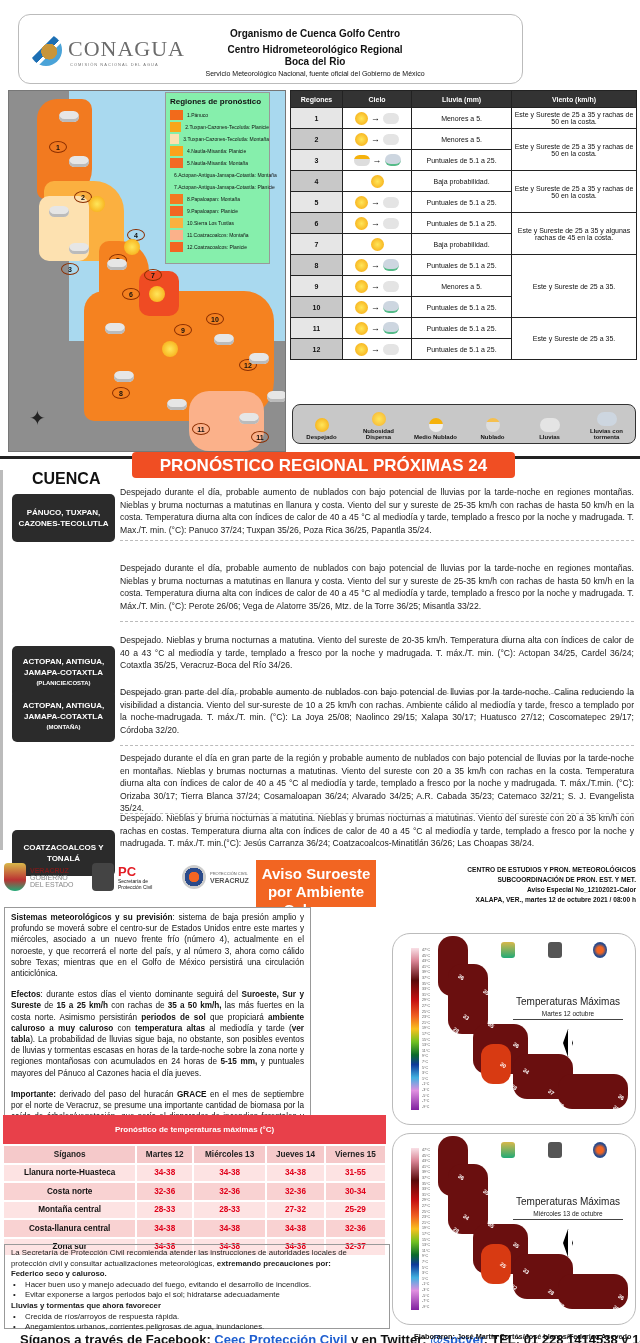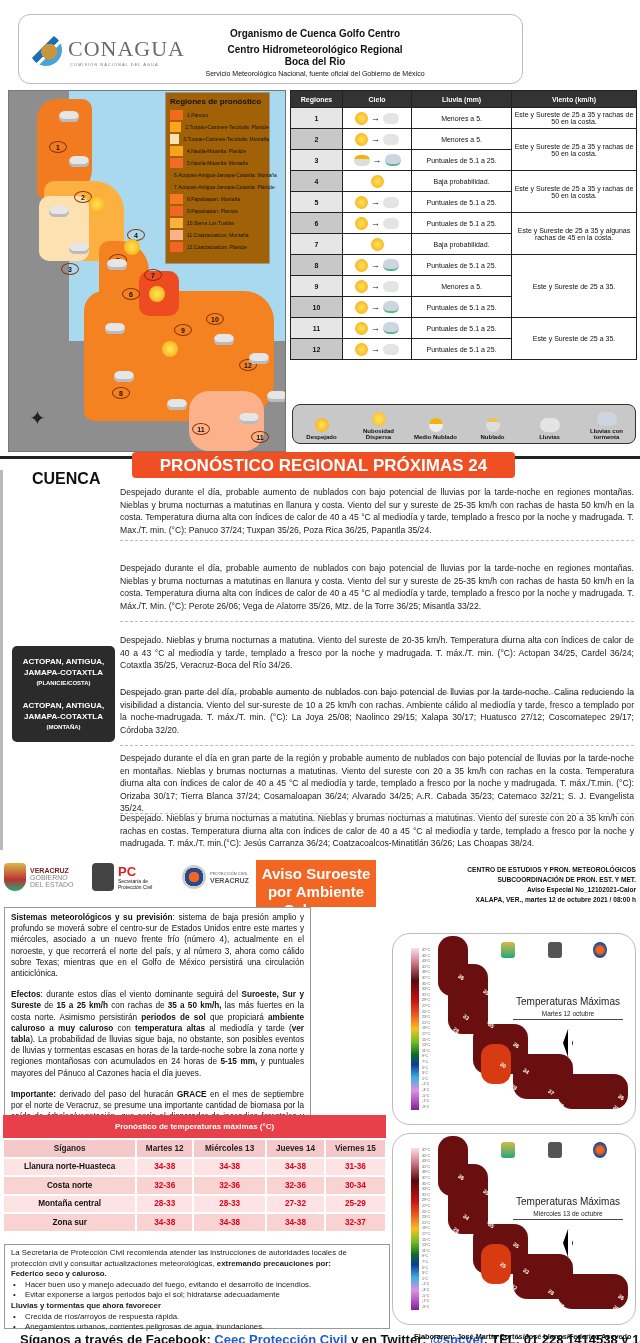--- a/index.html
+++ b/index.html
@@ -9,21 +9,21 @@
 #hdr{left:18px;top:14px;width:608px;width:505px;height:70px;border:1px solid #bbb;border-radius:12px;background:#fff}
 #logo{left:30px;top:30px;width:150px;height:45px}
 .logo-mark{position:absolute;left:0;top:4px;width:32px;height:32px;border-radius:50%;background:radial-gradient(circle at 60% 55%,#c8953a 0 30%,transparent 31%),linear-gradient(135deg,#fff 0 40%,#1c6fb4 41% 55%,#fff 56% 62%,#4aa3d8 63% 100%)}
 .logo-text{position:absolute;left:38px;top:6px;font-family:"Liberation Serif",serif;font-size:22px;color:#6b6b6b;letter-spacing:1px}
 .logo-sub{position:absolute;left:40px;top:32px;font-size:4px;color:#777;letter-spacing:1px}
 .hline{font-weight:bold;font-size:10px;text-align:center;width:250px;left:190px}
 
 #map{left:8px;top:90px;width:278px;height:362px;border:1px solid #777;background:#a9d9ef;overflow:hidden}
 .mland{position:absolute;background:#9a9a9a}
 .region{position:absolute;background:#f58220}
-#legend{left:165px;top:92px;width:105px;height:172px;background:#a16207;border:1px solid #999}
+#legend{left:165px;top:92px;width:105px;height:172px;background:#86efac;border:1px solid #999}
 #legend .lt{font-size:8px;font-weight:bold;margin:4px 0 3px 4px}
 .lrow{display:flex;align-items:center;height:12px;margin-left:4px}
 .lsw{width:13px;height:10px;margin-right:4px}
 .lname{font-size:5px;white-space:nowrap}
 .rnum{position:absolute;width:18px;height:12px;border:1px solid #8b2e00;border-radius:50%;font-size:7px;font-weight:bold;text-align:center;line-height:11px}
 .sun{position:absolute;width:16px;height:16px;border-radius:50%;background:radial-gradient(circle,#ffe65a,#f5a40c)}
 .cloud{position:absolute;width:20px;height:11px;border-radius:8px;background:#e6e6e6;box-shadow:inset 0 -3px 0 #bbb}
 
 #ftable{left:290px;top:90px;width:347px;border-collapse:collapse;font-size:7px}
 #ftable th{background:#333;color:#fff;font-size:7px;height:17px;border:1px solid #222}
@@ -50,21 +50,21 @@
 
 .gov{position:absolute;top:862px;height:30px;display:flex;align-items:center;gap:4px}
 .shield{width:22px;height:28px;border-radius:4px 4px 11px 11px;background:linear-gradient(#d8b84a,#b33 60%,#2a7)}
 .govtxt{font-size:7px;font-weight:bold;line-height:7px}
 #avisobanner{left:256px;top:860px;width:120px;height:47px;background:#f26522;color:#fff;font-weight:bold;font-size:15px;text-align:center;line-height:18px;padding-top:5px}
 #centro{left:404px;top:865px;width:232px;text-align:right;font-size:6.6px;font-weight:bold;line-height:10px}
 #sysbox{left:4px;top:907px;width:307px;height:209px;border:1px solid #999;font-size:8.2px;line-height:11.2px;padding:4px 6px;text-align:justify}
 #sysbox p{margin-bottom:10px}
 
 #ttable{left:2px;top:1115px;width:385px;border-collapse:collapse;font-size:8.2px;font-weight:bold}
-#ttable th.title{background:#e8404a;color:#fff;height:24px;font-size:8px}
+#ttable th.title{background:#e8404a;color:#fff;height:30px;font-size:8px}
 #ttable td{text-align:center;height:18.5px;border:2px solid #fff}
 #ttable tr.h td{background:#f5c9ca;color:#222}
 #ttable tr.r td{background:#fde3e3}
 #ttable tr.r:nth-child(odd) td{background:#f9d2d2}
 #ttable td.v{color:#e0001a}
 #recbox{left:4px;top:1244px;width:386px;height:85px;border:1px solid #999;font-size:7.8px;line-height:10.6px;padding:3px 6px;color:#222}
 #recbox li{list-style:none;padding-left:14px;position:relative}
 #recbox li:before{content:"•";position:absolute;left:2px}
 #footer{left:20px;top:1332px;font-size:13px;font-weight:bold;white-space:nowrap}
 #footer .lnk{color:#1f5ecf}
@@ -361,20 +361,23 @@
       <span>Lluvias con tormenta</span>
     </div>
   </div>
 
 <div class="abs" id="sep1"></div>
 <div class="abs" id="pbanner">PRONÓSTICO REGIONAL PRÓXIMAS 24 HORAS</div>
 <div class="abs" id="cuenca">CUENCA</div>
 <div class="abs" id="lbar"></div>
 <div id="cuencas">
     <div class="crow" style="top: 486px; height: 50px;">
+      <div class="cbox" style="top: 8px; height: 48px;">
+        <span>PÁNUCO, TUXPAN, CAZONES-TECOLUTLA</span>
+      </div>
       <div class="ctext" style="top:0">Despejado durante el día, probable aumento de nublados con bajo potencial de lluvias por la tarde-noche en regiones montañas. Nieblas y bruma nocturnas a matutinas en llanura y costa. Viento del sur y sureste de 25-35 km/h con rachas de hasta 50 km/h en la costa. Temperatura diurna alta con índices de calor de 40 a 45 °C al mediodía y tarde, templado a fresco por la noche y madrugada. T. Max./T. min. (°C): Panuco 37/24; Tuxpan 35/26, Poza Rica 36/25, Papantla 35/24.</div>
       <div class="dash" style="top: 54px;"></div>
     </div>
     <div class="crow" style="top: 562px; height: 55px;">
       <div class="ctext" style="top:0">Despejado durante el día, probable aumento de nublados con bajo potencial de lluvias por la tarde-noche en regiones montañas. Nieblas y bruma nocturnas a matutinas en llanura y costa. Viento del sur y sureste de 25-35 km/h con rachas de hasta 50 km/h en la costa. Temperatura diurna alta con índices de calor de 40 a 45 °C al mediodía y tarde, templado a fresco por la noche y madrugada. T. Máx./T. Min. (°C): Perote 26/06; Vega de Alatorre 35/26, Mtz. de la Torre 36/25; Misantla 33/22.</div>
       <div class="dash" style="top: 59px;"></div>
     </div>
     <div class="crow" style="top: 634px; height: 55px;">
       <div class="cbox" style="top: 12px; height: 52px;">
         <span>ACTOPAN, ANTIGUA, JAMAPA-COTAXTLA</span>
@@ -389,20 +392,23 @@
         <small>(MONTAÑA)</small>
       </div>
       <div class="ctext" style="top:0">Despejado gran parte del día, probable aumento de nublados con bajo potencial de lluvias por la tarde-noche. Calina reduciendo la visibilidad a distancia. Viento del sur-sureste de 10 a 25 km/h con rachas. Ambiente cálido al mediodía y tarde, fresco a templado por la noche-madrugada. T. máx./T. min. (°C): La Joya 25/08; Naolinco 29/15; Xalapa 30/17; Huatusco 27/12; Coscomatepec 29/17; Córdoba 32/20.</div>
       <div class="dash" style="top: 59px;"></div>
     </div>
     <div class="crow" style="top: 752px; height: 57px;">
       <div class="ctext" style="top:0">Despejado durante el día en gran parte de la región y probable aumento de nublados con bajo potencial de lluvias por la tarde-noche en montañas. Nieblas y brumas nocturnas a matutinas. Viento del sureste con 20 a 35 km/h con rachas en la costa. Temperatura diurna alta con índices de calor de 40 a 45 °C al mediodía y tarde, templado a fresco por la noche y madrugada. T. máx./T.min. (°C): Orizaba 30/17; Tierra Blanca 37/24; Cosamaloapan 36/24; Alvarado 34/25; A.R. Cabada 35/23; Catemaco 32/21; S. J. Evangelista 35/24.</div>
       <div class="dash" style="top: 61px;"></div>
     </div>
     <div class="crow" style="top: 812px; height: 50px;">
+      <div class="cbox" style="top: 18px; height: 46px;">
+        <span>COATZACOALCOS Y TONALÁ</span>
+      </div>
       <div class="ctext" style="top:0">Despejado. Nieblas y bruma nocturnas a matutina. Nieblas y brumas nocturnas a matutinas. Viento del sureste con 20 a 35 km/h con rachas en costas. Temperatura diurna alta con índices de calor de 40 a 45 °C al mediodía y tarde, templado a fresco por la noche y madrugada. T. máx./T. min.(°C): Jesús Carranza 36/24; Coatzacoalcos-Minatitlán 36/26; Las Choapas 38/24.</div>
     </div>
   </div>
 
 <div class="gov" style="left:4px">
   <div class="shield"></div>
   <div class="govtxt" style="color:#7a1a1a">
     <div>VERACRUZ</div>
     <div style="font-weight:normal;color:#888">GOBIERNO</div>
     <div style="font-weight:normal;color:#888">DEL ESTADO</div>
@@ -449,35 +455,42 @@
         <td>Martes 12</td>
         <td>Miércoles 13</td>
         <td>Jueves 14</td>
         <td>Viernes 15</td>
       </tr>
       <tr class="r">
         <td class="">Llanura norte-Huasteca</td>
         <td class="v">34-38</td>
         <td class="v">34-38</td>
         <td class="v">34-38</td>
-        <td class="v">31-36</td>
+        <td class="v">31-55</td>
       </tr>
       <tr class="r">
         <td class="">Costa norte</td>
         <td class="v">32-36</td>
         <td class="v">32-36</td>
         <td class="v">32-36</td>
         <td class="v">30-34</td>
       </tr>
       <tr class="r">
         <td class="">Montaña central</td>
         <td class="v">28-33</td>
         <td class="v">28-33</td>
         <td class="v">27-32</td>
         <td class="v">25-29</td>
+      </tr>
+      <tr class="r">
+        <td class="">Costa-llanura central</td>
+        <td class="v">34-38</td>
+        <td class="v">34-38</td>
+        <td class="v">34-38</td>
+        <td class="v">32-36</td>
       </tr>
       <tr class="r">
         <td class="">Zona sur</td>
         <td class="v">34-38</td>
         <td class="v">34-38</td>
         <td class="v">34-38</td>
         <td class="v">32-37</td>
       </tr>
     </tbody>
 </table>

